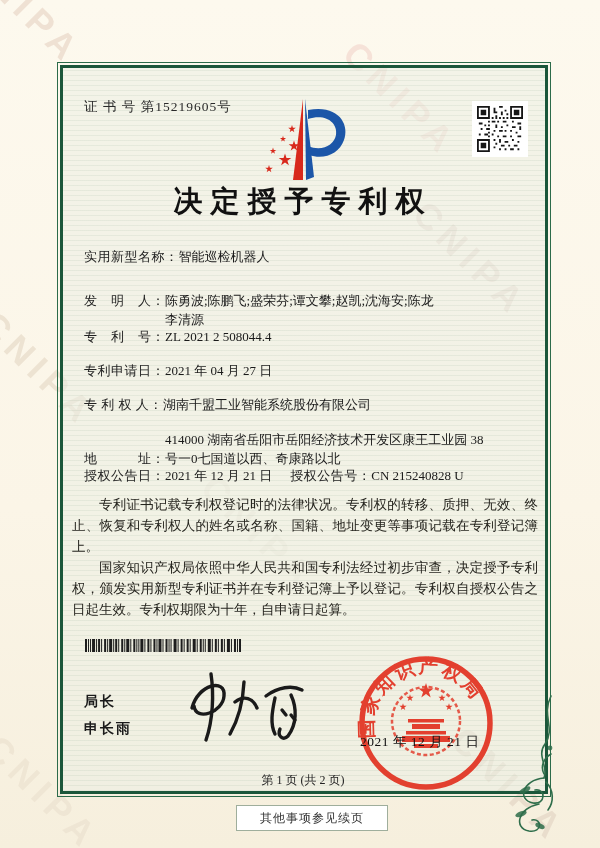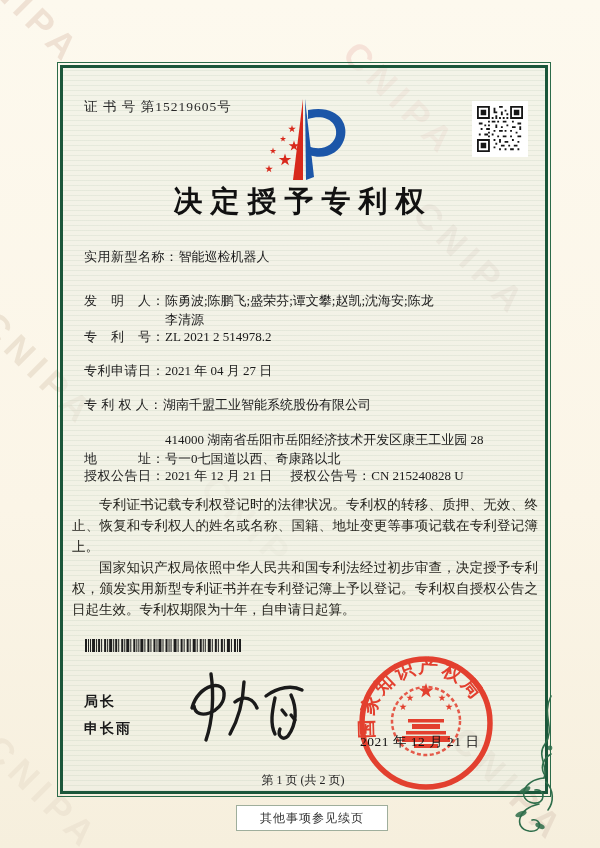--- a/index.html
+++ b/index.html
@@ -127,37 +127,37 @@
   <div class="z frow r-inv">
     <span class="flabel">发　明　人：</span>
     <span class="fvalue">
       <div>陈勇波;陈鹏飞;盛荣芬;谭文攀;赵凯;沈海安;陈龙</div>
       <div>李清源</div>
     </span>
   </div>
 
   <div class="z frow r-pno">
     <span class="flabel">专　利　号：</span>
-    <span class="fvalue">ZL 2021 2 514978.2</span>
+    <span class="fvalue">ZL 2021 2 508044.4</span>
   </div>
 
   <div class="z frow r-fdate">
     <span class="flabel">专利申请日：</span>
     <span class="fvalue">2021 年 04 月 27 日</span>
   </div>
 
   <div class="z frow r-patentee">
     <span class="flabel">专 利 权 人：</span>
     <span class="fvalue">湖南千盟工业智能系统股份有限公司</span>
   </div>
 
   <div class="z frow r-addr">
     <span class="flabel">地　　　址：</span>
     <span class="fvalue">
-      <div>414000 湖南省岳阳市岳阳经济技术开发区康王工业园 28</div>
+      <div>414000 湖南省岳阳市岳阳经济技术开发区康王工业园 38</div>
       <div>号一0七国道以西、奇康路以北</div>
     </span>
   </div>
 
   <div class="z frow r-grant">
     <span class="flabel">授权公告日：</span>
     <span class="fvalue">2021 年 12 月 21 日</span>
     <span class="flabel glabel2">授权公告号：</span>
     <span class="fvalue">CN 215240828 U</span>
   </div>

